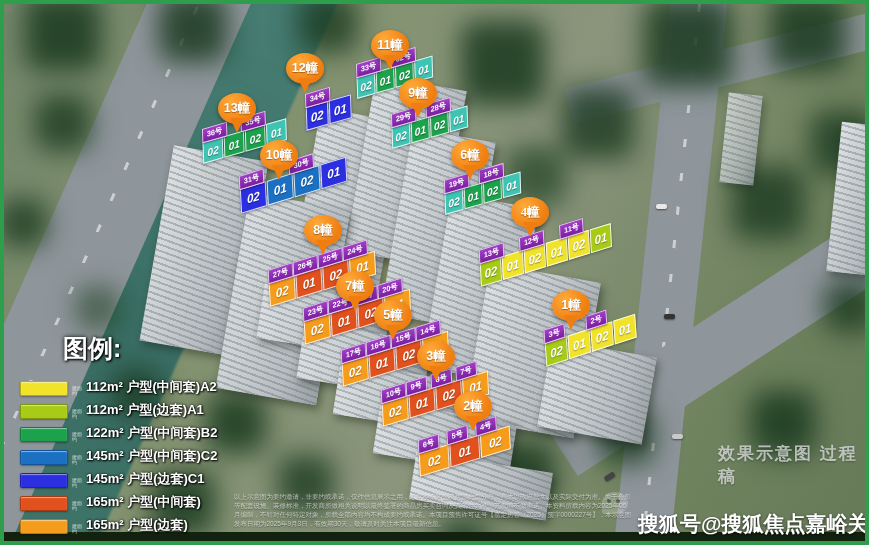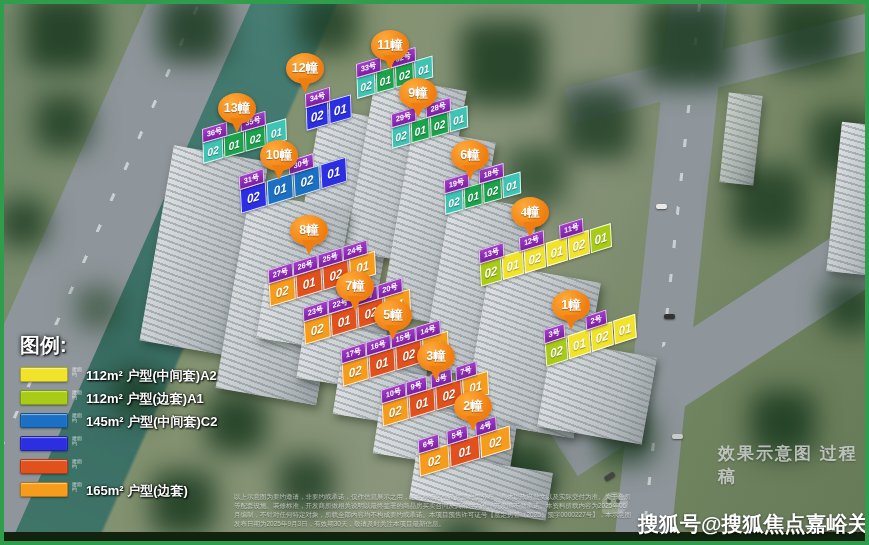--- a/index.html
+++ b/index.html
@@ -74,23 +74,23 @@
   .pin{position:absolute;width:40px;z-index:30;text-align:center;}
   .pin .bub{width:38px;height:31px;margin:0 auto;border-radius:50%;
         background:radial-gradient(circle at 35% 30%,#ffab3a,#ef7d10 70%);
         display:flex;align-items:center;justify-content:center;color:#fff;font-weight:700;
         font-size:12.5px;box-shadow:0 2px 4px rgba(0,0,0,.4);text-shadow:0 1px 1px rgba(0,0,0,.35);}
   .pin::after{content:'';position:absolute;left:50%;top:25px;transform:translateX(-50%);
         border:7px solid transparent;border-top:15px solid #ef7d10;}
 
   
   .legend{position:absolute;left:16px;top:328px;z-index:40;}
-  .lg-title{font-size:20px;font-weight:700;color:#fff;
-        text-shadow:0 0 4px #000,1px 1px 2px #000;margin-bottom:8px;}
-  .lg-row{display:flex;align-items:flex-start;height:23px;}
+  .lg-title{font-size:25px;font-weight:700;color:#fff;
+        text-shadow:0 0 4px #000,1px 1px 2px #000;margin-bottom:8px;margin-left:43px;}
+  .lg-row{display:flex;align-items:flex-end;height:23px;}
   .lg-swatch{width:46px;height:13px;border-radius:2px;border:1px solid rgba(0,0,0,.25);
         box-shadow:inset 0 1px 1px rgba(255,255,255,.5),0 1px 2px rgba(0,0,0,.35);margin-right:4px;}
   .lg-pre{width:12px;font-size:5px;line-height:5px;color:#fff;opacity:.75;word-break:break-all;margin-right:2px;}
   .lg-label{font-size:13px;font-weight:700;color:#fff;text-shadow:0 0 3px #000,1px 1px 2px #000;white-space:nowrap;}
 
   
   .draft-note{position:absolute;left:714px;top:438px;z-index:45;font-size:17px;font-weight:700;
         letter-spacing:2px;color:rgba(225,228,228,.75);text-shadow:0 1px 2px rgba(0,0,0,.3);}
   .channel-wm{position:absolute;left:598px;top:488px;z-index:44;display:flex;align-items:center;
         color:rgba(255,255,255,.22);font-size:25px;font-weight:700;letter-spacing:3px;}
@@ -207,21 +207,21 @@
           <div class="cell" style="width: 25px; height: 21px; font-size: 12px; background: rgb(246, 156, 28);">02</div>
           <div class="cell" style="width: 25px; height: 21px; font-size: 12px; background: rgb(224, 81, 29);">01</div>
           <div class="cell" style="width: 25px; height: 21px; font-size: 12px; background: rgb(224, 81, 29);">02</div>
           <div class="cell" style="width: 25px; height: 21px; font-size: 12px; background: rgb(246, 156, 28);">01</div>
         </div>
         <div class="tag" style="left: 4px;">27号</div>
         <div class="tag" style="left: 30px;">26号</div>
         <div class="tag" style="left: 56px;">25号</div>
         <div class="tag" style="left: 82px;">24号</div>
       </div>
-      <div class="pin" style="left: 285px; top: 211px;">
+      <div class="pin" style="left: 299px; top: 211px;">
         <div class="bub">8幢</div>
       </div>
       <div class="strip" style="left: 297px; top: 318px; transform: rotate(-17deg);">
         <div class="cells">
           <div class="cell" style="width: 25px; height: 21px; font-size: 12px; background: rgb(246, 156, 28);">02</div>
           <div class="cell" style="width: 25px; height: 21px; font-size: 12px; background: rgb(224, 81, 29);">01</div>
           <div class="cell" style="width: 25px; height: 21px; font-size: 12px; background: rgb(224, 81, 29);">02</div>
           <div class="cell" style="width: 25px; height: 21px; font-size: 12px; background: rgb(246, 156, 28);">01</div>
         </div>
         <div class="tag" style="left: 4px;">23号</div>
@@ -325,31 +325,38 @@
       <div class="lg-swatch" style="background: linear-gradient(rgb(240, 227, 42), rgb(240, 227, 42));"></div>
       <div class="lg-pre">建面约</div>
       <div class="lg-label">112m² 户型(中间套)A2</div>
     </div>
     <div class="lg-row">
       <div class="lg-swatch" style="background: linear-gradient(rgb(168, 203, 23), rgb(168, 203, 23));"></div>
       <div class="lg-pre">建面约</div>
       <div class="lg-label">112m² 户型(边套)A1</div>
     </div>
     <div class="lg-row">
+      <div class="lg-swatch" style="background: linear-gradient(rgb(28, 162, 77), rgb(28, 162, 77));"></div>
+      <div class="lg-pre">建面约</div>
+      <div class="lg-label">122m² 户型(中间套)B2</div>
+    </div>
+    <div class="lg-row">
       <div class="lg-swatch" style="background: linear-gradient(rgb(27, 112, 195), rgb(27, 112, 195));"></div>
       <div class="lg-pre">建面约</div>
       <div class="lg-label">145m² 户型(中间套)C2</div>
     </div>
     <div class="lg-row">
       <div class="lg-swatch" style="background: linear-gradient(rgb(43, 47, 224), rgb(43, 47, 224));"></div>
       <div class="lg-pre">建面约</div>
+      <div class="lg-label">145m² 户型(边套)C1</div>
     </div>
     <div class="lg-row">
       <div class="lg-swatch" style="background: linear-gradient(rgb(224, 81, 29), rgb(224, 81, 29));"></div>
       <div class="lg-pre">建面约</div>
+      <div class="lg-label">165m² 户型(中间套)</div>
     </div>
     <div class="lg-row">
       <div class="lg-swatch" style="background: linear-gradient(rgb(246, 156, 28), rgb(246, 156, 28));"></div>
       <div class="lg-pre">建面约</div>
       <div class="lg-label">165m² 户型(边套)</div>
     </div>
   </div>
 
   <div class="draft-note">效果示意图 过程稿</div>
   <div class="channel-wm">

